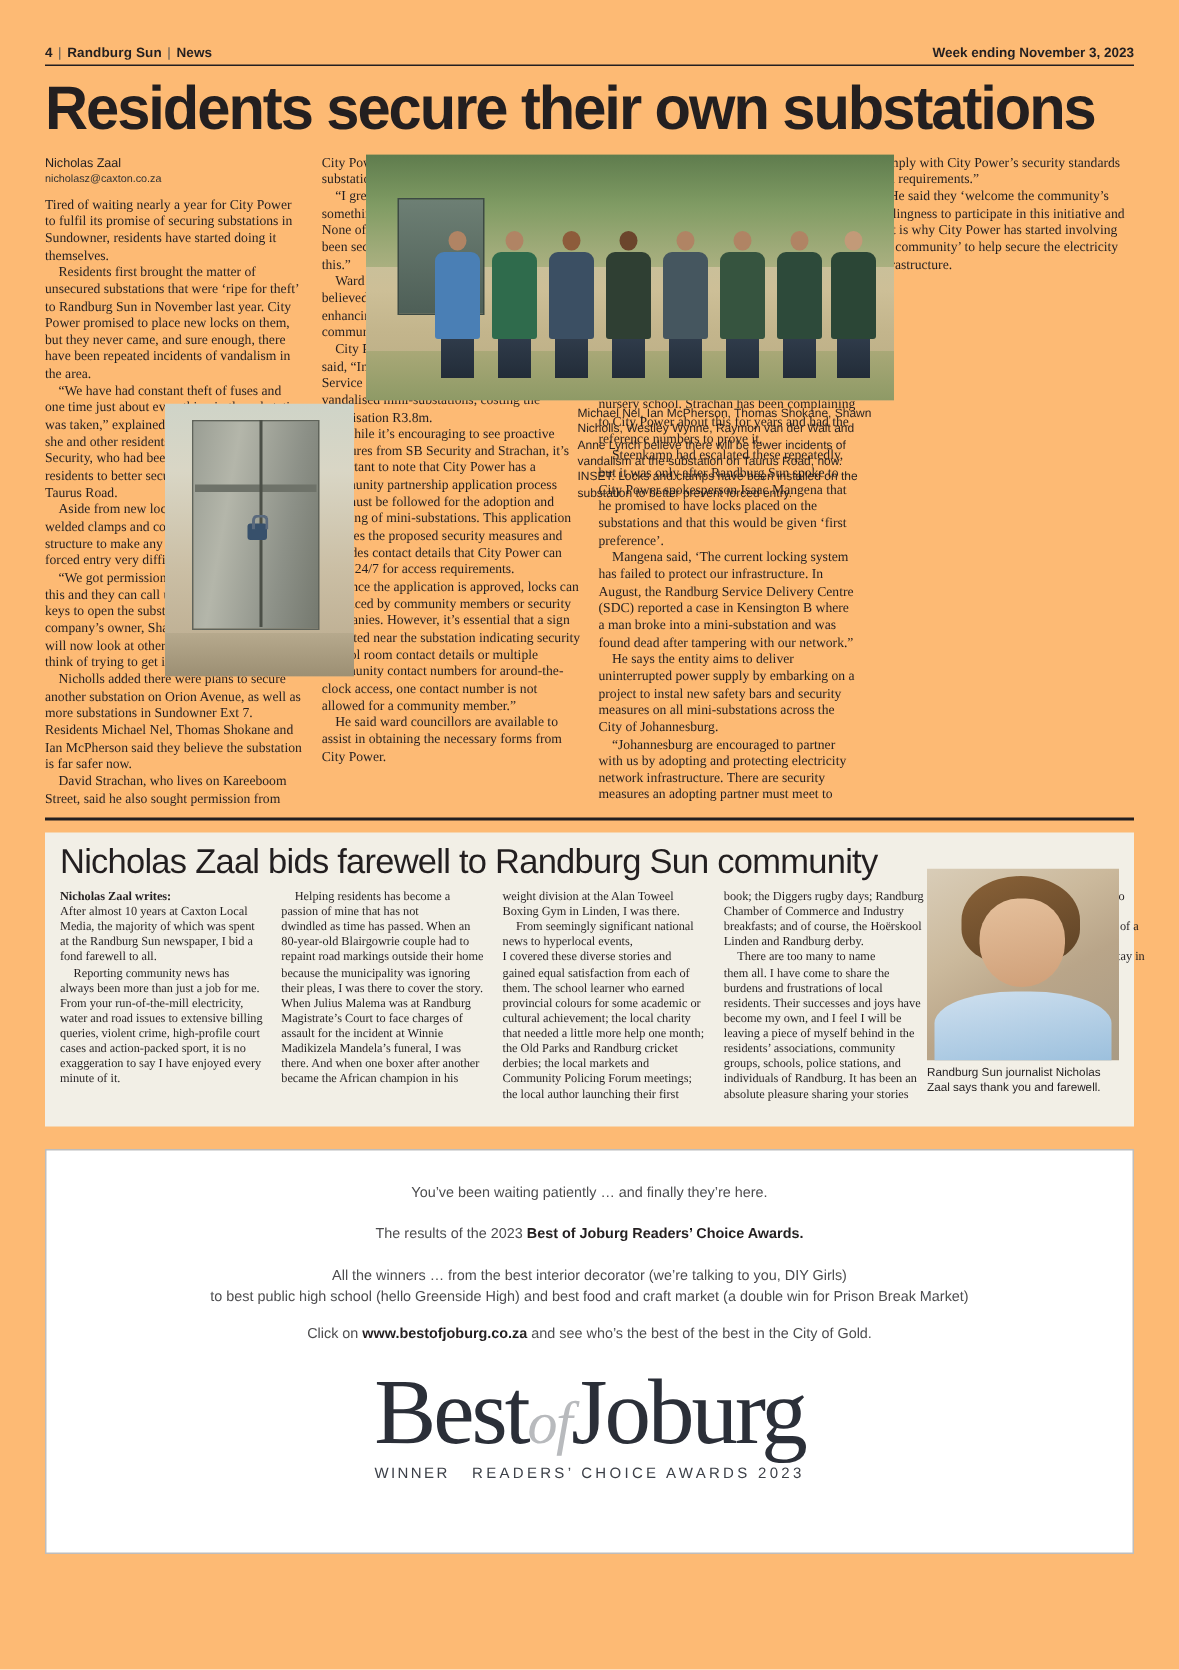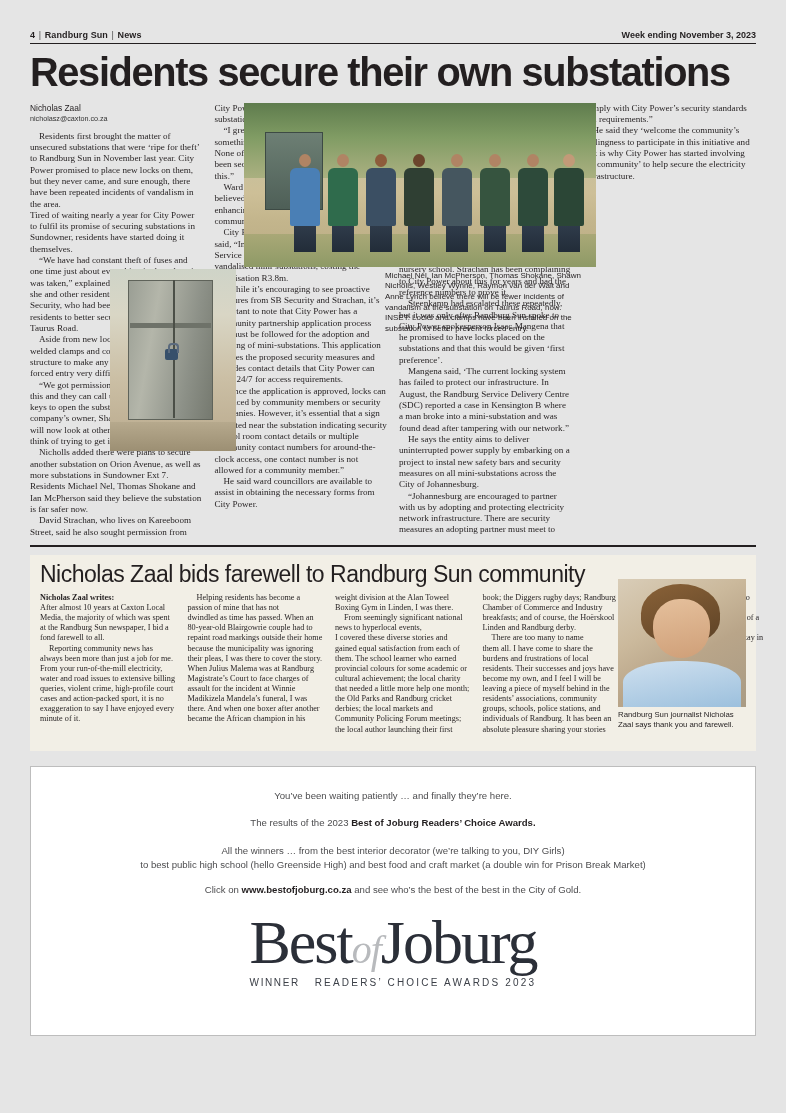--- a/index.html
+++ b/index.html
@@ -11,21 +11,21 @@
     width: 786px;
     height: 1113px;
     font-family: "Liberation Serif", serif;
     color: #231f20;
     overflow: hidden;
   }
   .page {
     position: relative;
     width: 786px;
     height: 1113px;
-    background: #e5e5e5;
+    background: #fdba74;
     box-sizing: border-box;
     padding: 0 30px;
   }
 
   
   .masthead {
     display: flex;
     justify-content: space-between;
     align-items: flex-end;
     padding-top: 30px;
@@ -340,22 +340,22 @@
   </div>
 
   <h1 class="headline-main">Residents secure their own substations</h1>
 
   <div class="story1">
     <div class="cols4">
 
       <div class="byline-name">Nicholas Zaal</div>
       <div class="byline-mail">nicholasz@caxton.co.za</div>
 
+      <p class="body nofirst">Tired of waiting nearly a year for City Power to fulfil its promise of securing substations in Sundowner, residents have started doing it themselves.</p>
       <p class="body">Residents first brought the matter of unsecured substations that were ‘ripe for theft’ to Randburg Sun in November last year. City Power promised to place new locks on them, but they never came, and sure enough, there have been repeated incidents of vandalism in the area.</p>
-      <p class="body nofirst">Tired of waiting nearly a year for City Power to fulfil its promise of securing substations in Sundowner, residents have started doing it themselves.</p>
       <p class="body">“We have had constant theft of fuses and one time just about everything in the substation was taken,” explained resident Anne Lynch as she and other residents met members of SB Security, who had been commissioned by said residents to better secure a large substation on Taurus Road.</p>
       <p class="body">Aside from new locks, the security company welded clamps and connections onto the structure to make any kind of tampering or forced entry very difficult.</p>
       <p class="body">“We got permission from City Power to do this and they can call us whenever they need keys to open the substation,” said the company’s owner, Shawn Nicholls. “Criminals will now look at other substations before they think of trying to get into this one.”</p>
       <p class="body">Nicholls added there were plans to secure another substation on Orion Avenue, as well as more substations in Sundowner Ext 7. Residents Michael Nel, Thomas Shokane and Ian McPherson said they believe the substation is far safer now.</p>
       <p class="body">David Strachan, who lives on Kareeboom Street, said he also sought permission from City Power and placed locks on the mini-substation outside his home.</p>
       <p class="body">“I grew tired of waiting for City Power to do something that should have been very easy. None of the mini-substations in the area have been secured since they said they would do this.”</p>
       <p class="body">Ward 134 councillor Devon Steenkamp also believed this was a positive step towards enhancing the safety and security of community infrastructure.</p>
       <p class="body">City Power’s Spokesperson Isaac Mangena said, “In the past three months, the Randburg Service Delivery Centre has replaced 12 vandalised mini-substations, costing the organisation R3.8m.</p>
 
       <p class="body">“While it’s encouraging to see proactive measures from SB Security and Strachan, it’s important to note that City Power has a community partnership application process that must be followed for the adoption and securing of mini-substations. This application outlines the proposed security measures and provides contact details that City Power can reach 24/7 for access requirements.</p>

